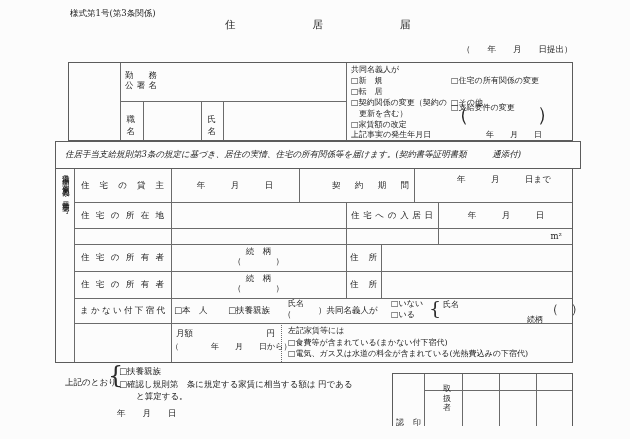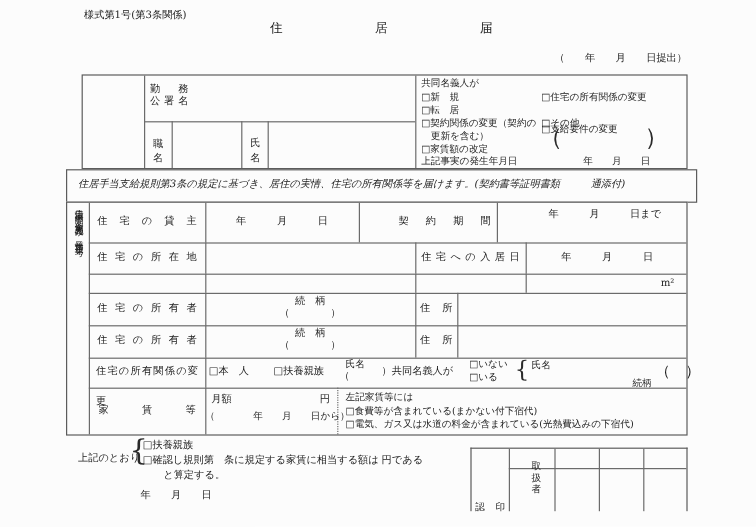--- a/index.html
+++ b/index.html
@@ -126,40 +126,39 @@
     <div class="vl" style="left:325px;top:102px;height:27px;"></div>
     <div class="abs jlabel" style="left:18px;top:102px;width:97px;line-height:27px;padding:0 7px;">住宅の所有者</div>
     <div class="abs" style="left:115px;top:102px;width:175px;height:27px;">
       <div class="center nw" style="margin-top:2px;">続　柄</div>
       <div class="center nw">（　　　　）</div>
     </div>
     <div class="abs jlabel" style="left:290px;top:102px;width:35px;line-height:27px;padding:0 4px;">住　所</div>
     <div class="abs" style="left:325px;top:102px;width:193px;height:27px;"></div>
 
     <div class="vl" style="left:115px;top:129px;height:25px;"></div>
-    <div class="abs jlabel" style="left:18px;top:129px;width:97px;line-height:25px;padding:0 6px;">住宅の所有関係の変更</div>
+    <div class="abs jlabel" style="left:18px;top:129px;width:97px;line-height:25px;padding:0 6px;">まかない付下宿代</div>
     <div class="abs" style="left:115px;top:129px;width:403px;height:25px;">
       <span class="abs nw" style="left:3px;line-height:25px;">□本　人</span>
       <span class="abs nw" style="left:57px;line-height:25px;">□扶養親族</span>
       <span class="abs small nw" style="left:117px;top:1px;">氏名</span>
       <span class="abs nw" style="left:112px;top:11px;">（</span>
       <span class="abs" style="left:122px;top:8px;width:22px;height:15px;"></span>
       <span class="abs nw" style="left:147px;line-height:25px;"><span>）</span><span>共同名義人が</span></span>
       <span class="abs small nw" style="left:220px;top:1px;">□いない</span>
       <span class="abs small nw" style="left:220px;top:12px;">□いる</span>
       <span class="abs brace" style="left:258px;top:1px;font-size:19px;">{</span>
       <span class="abs small nw" style="left:272px;top:2px;">氏名</span>
       <span class="abs" style="left:290px;top:2px;width:62px;height:20px;"></span>
       <span class="abs small nw" style="left:356px;top:17px;">続柄</span>
       <span class="abs nw" style="left:375px;top:3px;font-size:12.5px;">（　）</span>
     </div>
 
     <div class="vl" style="left:115px;top:154px;height:39px;"></div>
     <div class="vld" style="left:225px;top:154px;height:39px;"></div>
-    <div class="abs jlabel" style="left:18px;top:154px;width:97px;line-height:39px;padding:0 8px;">家賃等</div>
     <div class="abs" style="left:115px;top:154px;width:110px;height:39px;">
       <div style="display:flex;justify-content:space-between;padding:5px 6px 0 5px;">
         <span>月額</span>
         <span>円</span>
       </div>
       <div class="center small nw" style="margin-top:4px;">（　　　　年　　月　　日から）</div>
     </div>
     <div class="abs small" style="left:225px;top:154px;width:293px;height:39px;padding:3px 0 0 7px;box-sizing:border-box;">
       <div class="nw">左記家賃等には</div>
       <div class="nw" style="margin-top:2px;">□食費等が含まれている(まかない付下宿代)</div>

